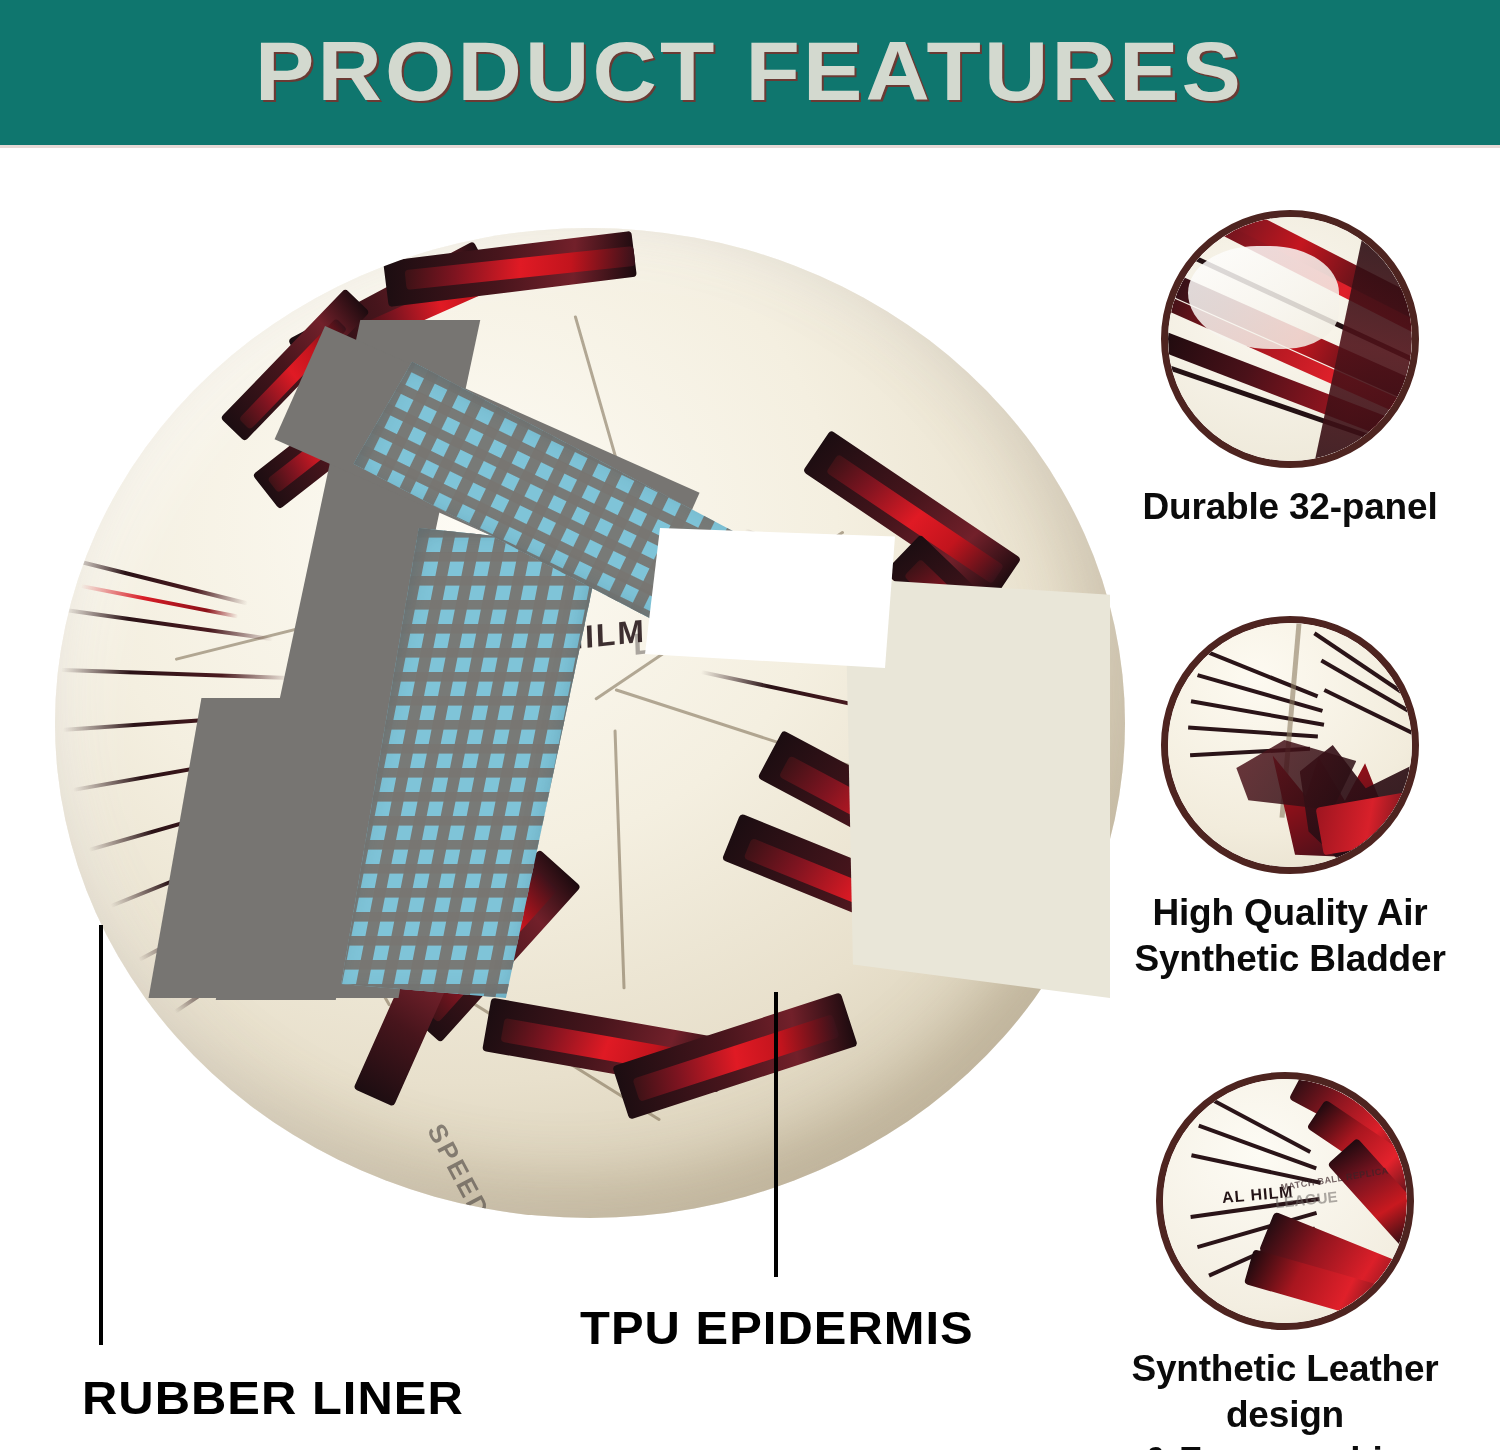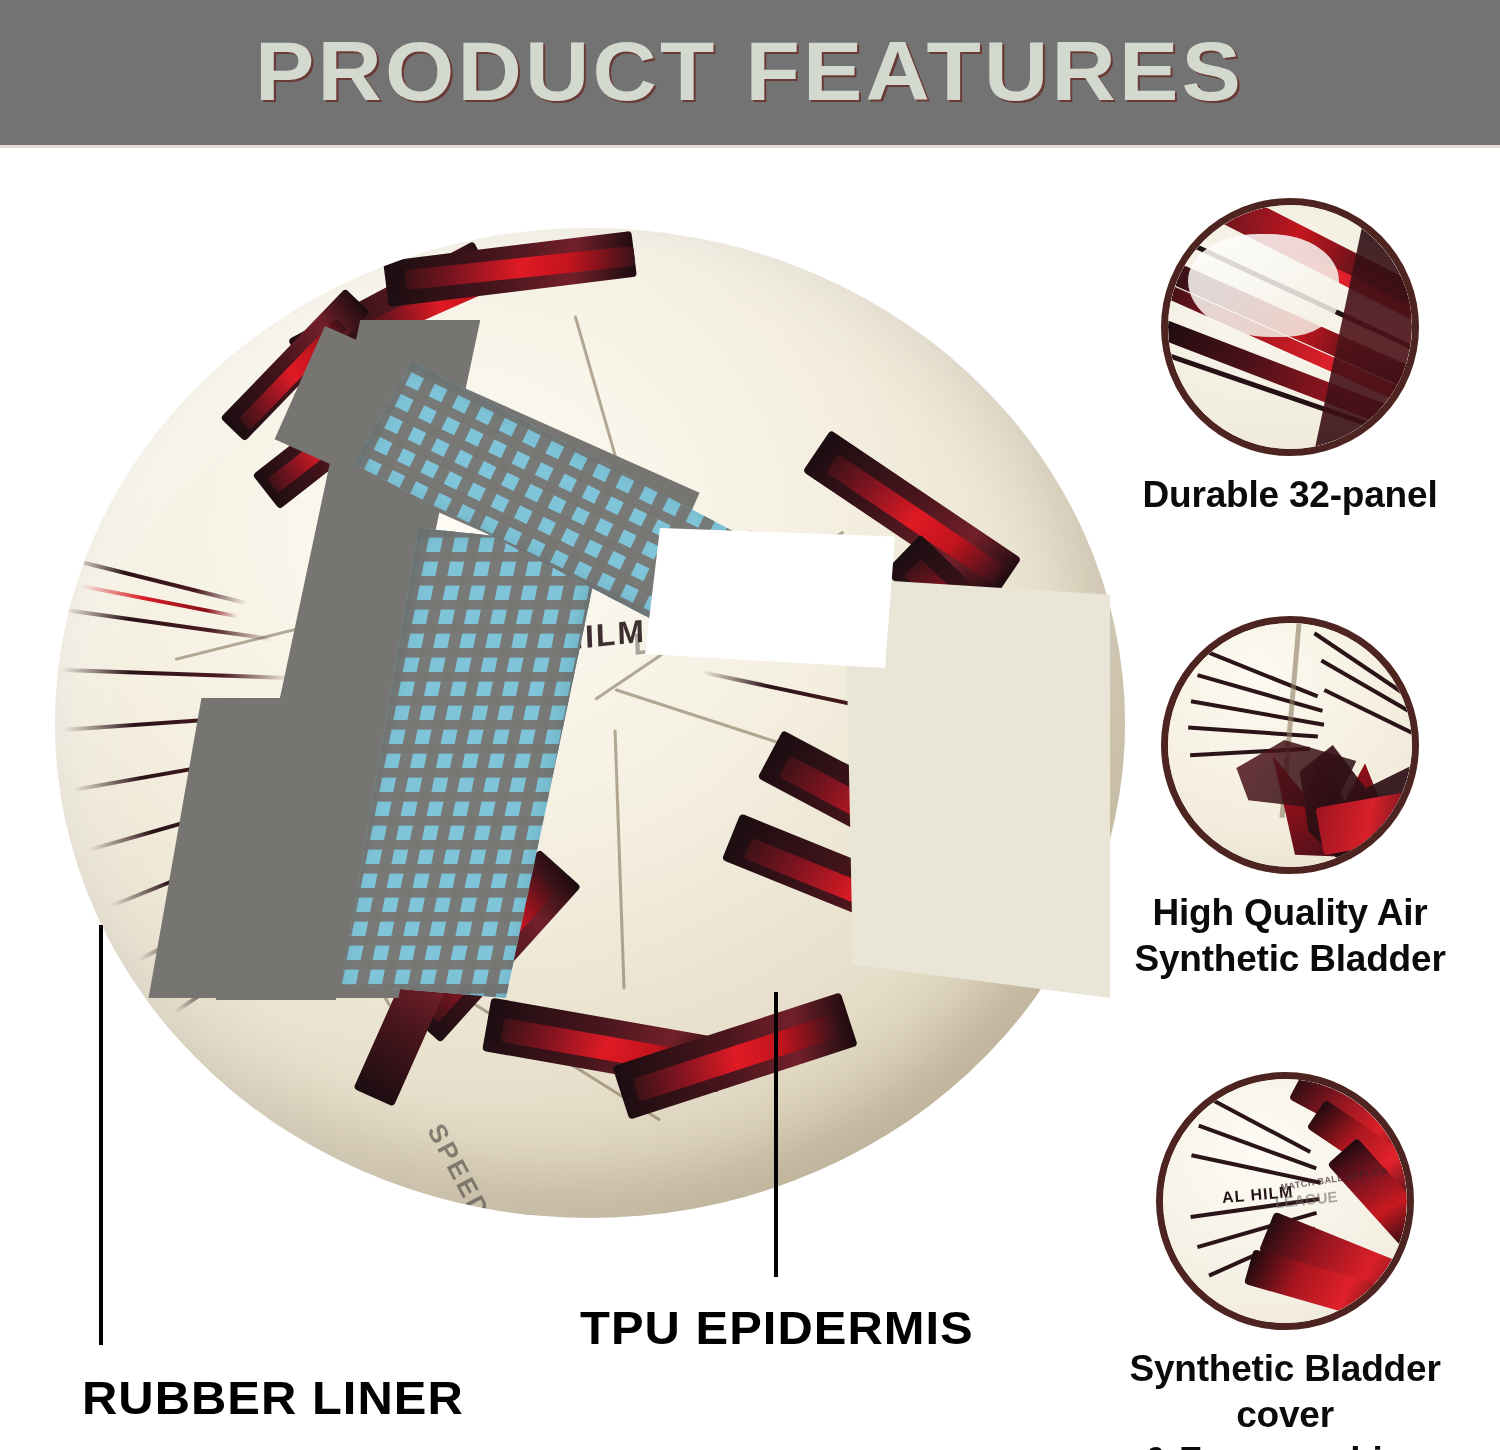--- a/index.html
+++ b/index.html
@@ -16,21 +16,21 @@
     background: #ffffff;
   }
 
   
   .header-bar {
     position: absolute;
     left: 0;
     top: 0;
     width: 1500px;
     height: 145px;
-    background: #737373;
+    background: #0f766e;
     display: flex;
     align-items: center;
     justify-content: center;
   }
   .header-title {
     color: #d3d9cf;
     font-family: "Liberation Sans Narrow", "Liberation Sans", sans-serif;
     font-size: 84px;
     font-weight: 700;
     letter-spacing: 3px;
@@ -301,21 +301,21 @@
   <div class="patch-white" style="left:590px; top:300px; width:250px; height:140px; clip-path:polygon(6% 0, 100% 6%, 96% 100%, 0 90%);"></div>
 
 </div>
 
 <div class="leader" style="left:99px; top:925px; height:420px;"></div>
 <div class="bottom-label" style="left:82px; top:1370px;">RUBBER LINER</div>
 
 <div class="leader" style="left:774px; top:992px; height:285px;"></div>
 <div class="bottom-label" style="left:580px; top:1300px;">TPU EPIDERMIS</div>
 
-<div class="callout" style="left:1120px; top:198px;text-align:center;">
+<div class="callout" style="left:1120px; top:210px;text-align:center;">
   <div class="callout-circle">
     <div class="cc-inner">
 
       <div style="position:absolute; inset:-20%; background:
            radial-gradient(ellipse 120% 90% at 45% 42%, #fbf8f0 0%, #efeadb 48%, #ddd5c2 78%, #cec6b0 100%);"></div>
       <div style="position:absolute; left:-12%; top:8%; width:130%; height:26px; background:linear-gradient(90deg,#1d0d11,#6d1620,#c4161f,#5a1219,#1a0b0f); transform:rotate(27deg);"></div>
       <div style="position:absolute; left:-12%; top:18%; width:130%; height:12px; background:linear-gradient(90deg,#2a1015,#8d1620,#e0202a,#7b131c); transform:rotate(27deg);"></div>
       <div style="position:absolute; left:-14%; top:46%; width:134%; height:22px; background:linear-gradient(90deg,#1d0d11,#5e1520,#c4161f,#4c1118,#1a0b0f); transform:rotate(24deg);"></div>
       <div style="position:absolute; left:-14%; top:56%; width:134%; height:14px; background:linear-gradient(90deg,#2a1015,#a4161f,#e8222c,#6d131c); transform:rotate(24deg);"></div>
       <div style="position:absolute; left:-14%; top:68%; width:134%; height:20px; background:linear-gradient(90deg,#170a0d,#4a1119,#9e1520,#2a0d12); transform:rotate(21deg);"></div>
@@ -378,16 +378,16 @@
 
       <div style="position:absolute; left:40%; top:66%; width:160px; height:42px; background:linear-gradient(100deg,#200c11,#92151f,#dc1f29,#4c1119); transform:rotate(22deg); border-radius:4px;"></div>
       <div style="position:absolute; left:34%; top:78%; width:150px; height:36px; background:linear-gradient(100deg,#1b0a0e,#a8161f,#e0202a,#3a1016); transform:rotate(16deg); border-radius:4px;"></div>
 
       <div style="position:absolute; left:24%; top:44%; font-family:'Liberation Sans Narrow','Liberation Sans',sans-serif; font-size:16px; font-weight:700; color:#241417; letter-spacing:1px; transform:rotate(-5deg);">AL HILM</div>
       <div style="position:absolute; left:48%; top:39%; font-family:'Liberation Sans Narrow','Liberation Sans',sans-serif; font-size:9px; font-weight:700; color:#3a2428; letter-spacing:.5px; opacity:.7; transform:rotate(-9deg);">MATCH BALL REPLICA</div>
       <div style="position:absolute; left:46%; top:46%; font-family:'Liberation Sans Narrow','Liberation Sans',sans-serif; font-size:15px; font-weight:700; color:#6c6663; opacity:.55; transform:rotate(-6deg);">LEAGUE</div>
     </div>
   </div>
   <div class="callout-text">
-    <div>Synthetic Bladder cover</div>
+    <div>Synthetic Leather design</div>
     <div>&amp; Foam cushion</div>
   </div>
 </div>
 
 </body></html>

